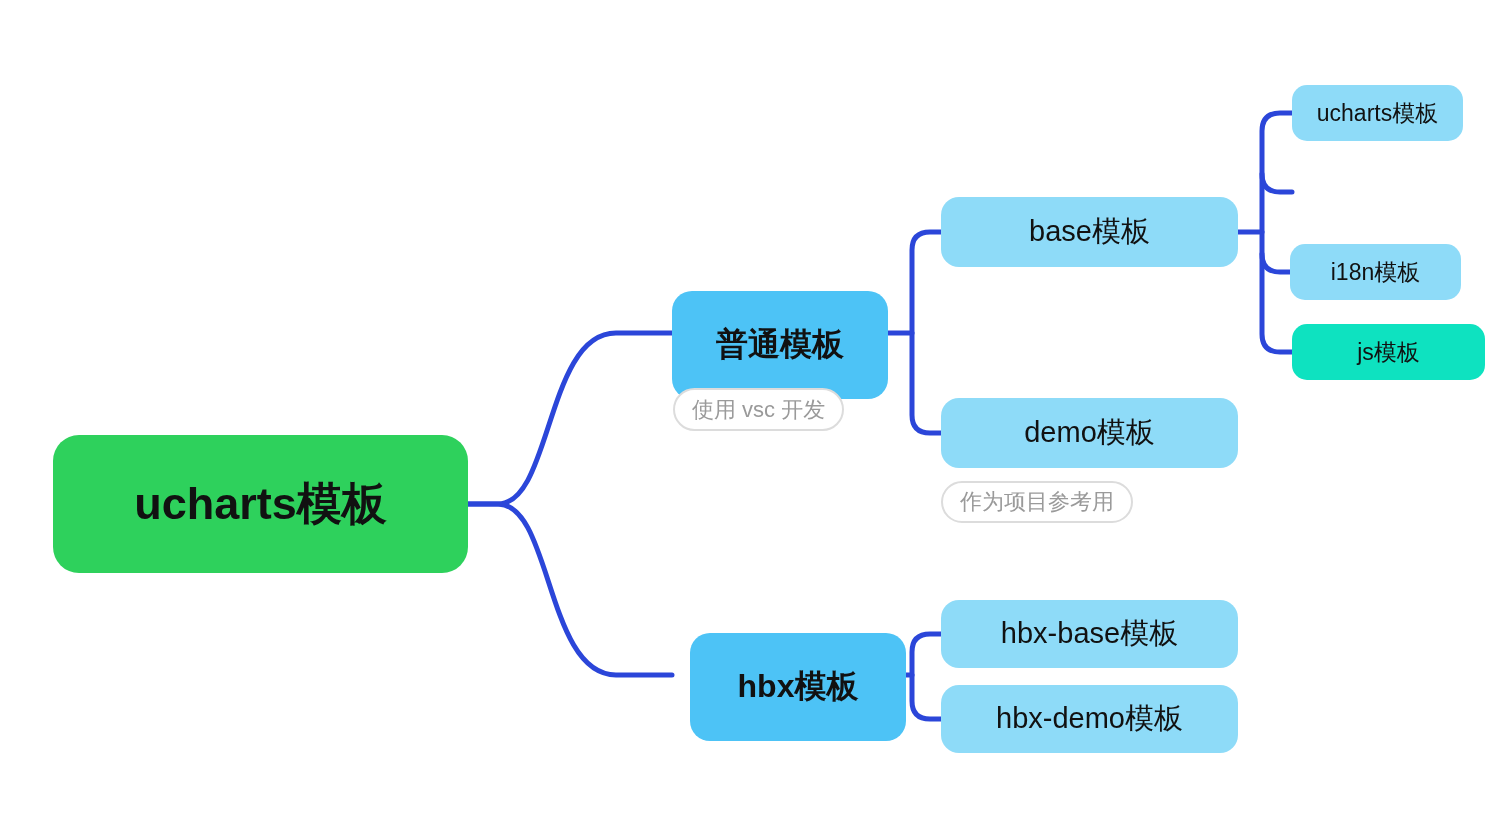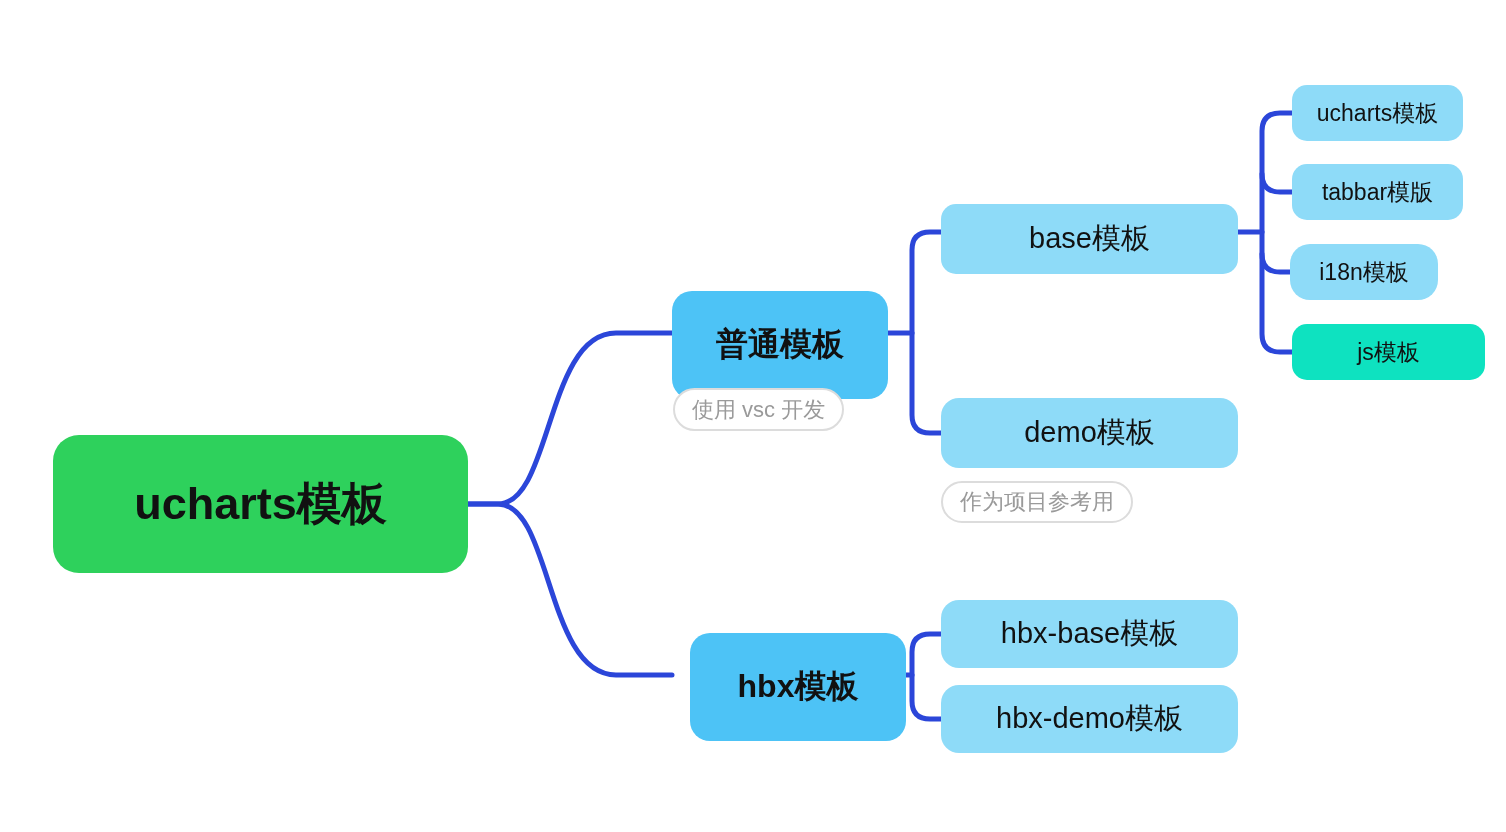--- a/index.html
+++ b/index.html
@@ -55,33 +55,33 @@
     font-size: 32px; font-weight: 700;
   }
   .branch-normal { left: 672px; top: 291px; }
   .branch-hbx    { left: 690px; top: 633px; }
   .node-child {
     width: 297px; height: 70px;
     background: var(--child-fill);
     border-radius: 18px;
     font-size: 29px; font-weight: 400;
   }
-  .child-base { left: 941px; top: 204px; border-radius: 15px; }
+  .child-base { left: 941px; top: 197px; }
   .child-demo { left: 941px; top: 398px; }
   .child-hbx-base { left: 941px; top: 600px; height: 68px; }
   .child-hbx-demo { left: 941px; top: 685px; height: 68px; }
   .node-leaf {
     height: 56px;
     background: var(--child-fill);
     border-radius: 15px;
     font-size: 23px; font-weight: 400;
   }
   .leaf-ucharts { left: 1292px; top: 85px;  width: 171px; }
   .leaf-tabbar  { left: 1292px; top: 164px; width: 171px; }
-  .leaf-i18n    { left: 1290px; top: 244px; width: 148px; border-radius: 20px; }
+  .leaf-i18n    { left: 1290px; top: 244px; width: 171px; }
   .leaf-js      { left: 1292px; top: 324px; width: 193px; background: var(--highlight-fill); }
   .note {
     position: absolute;
     display: flex;
     align-items: center;
     height: 43px;
     padding: 16px 17px;
     background: #ffffff;
     border: 2px solid var(--note-border);
     border-radius: 22px;
@@ -118,21 +118,20 @@
   <div class="note note-normal">使用 vsc 开发</div>
 
   <div class="node node-child child-base">base模板</div>
 
   <div class="node node-child child-demo">demo模板</div>
 
   <div class="note note-demo">作为项目参考用</div>
 
   <div class="node node-leaf leaf-ucharts">ucharts模板</div>
 
-  <div class="node node-leaf leaf-tabbar">tabbar模版</div>
 
   <div class="node node-leaf leaf-i18n">i18n模板</div>
 
   <div class="node node-leaf leaf-js">js模板</div>
 
   <div class="node node-branch branch-hbx">hbx模板</div>
 
   <div class="node node-child child-hbx-base">hbx-base模板</div>
 
   <div class="node node-child child-hbx-demo">hbx-demo模板</div>

